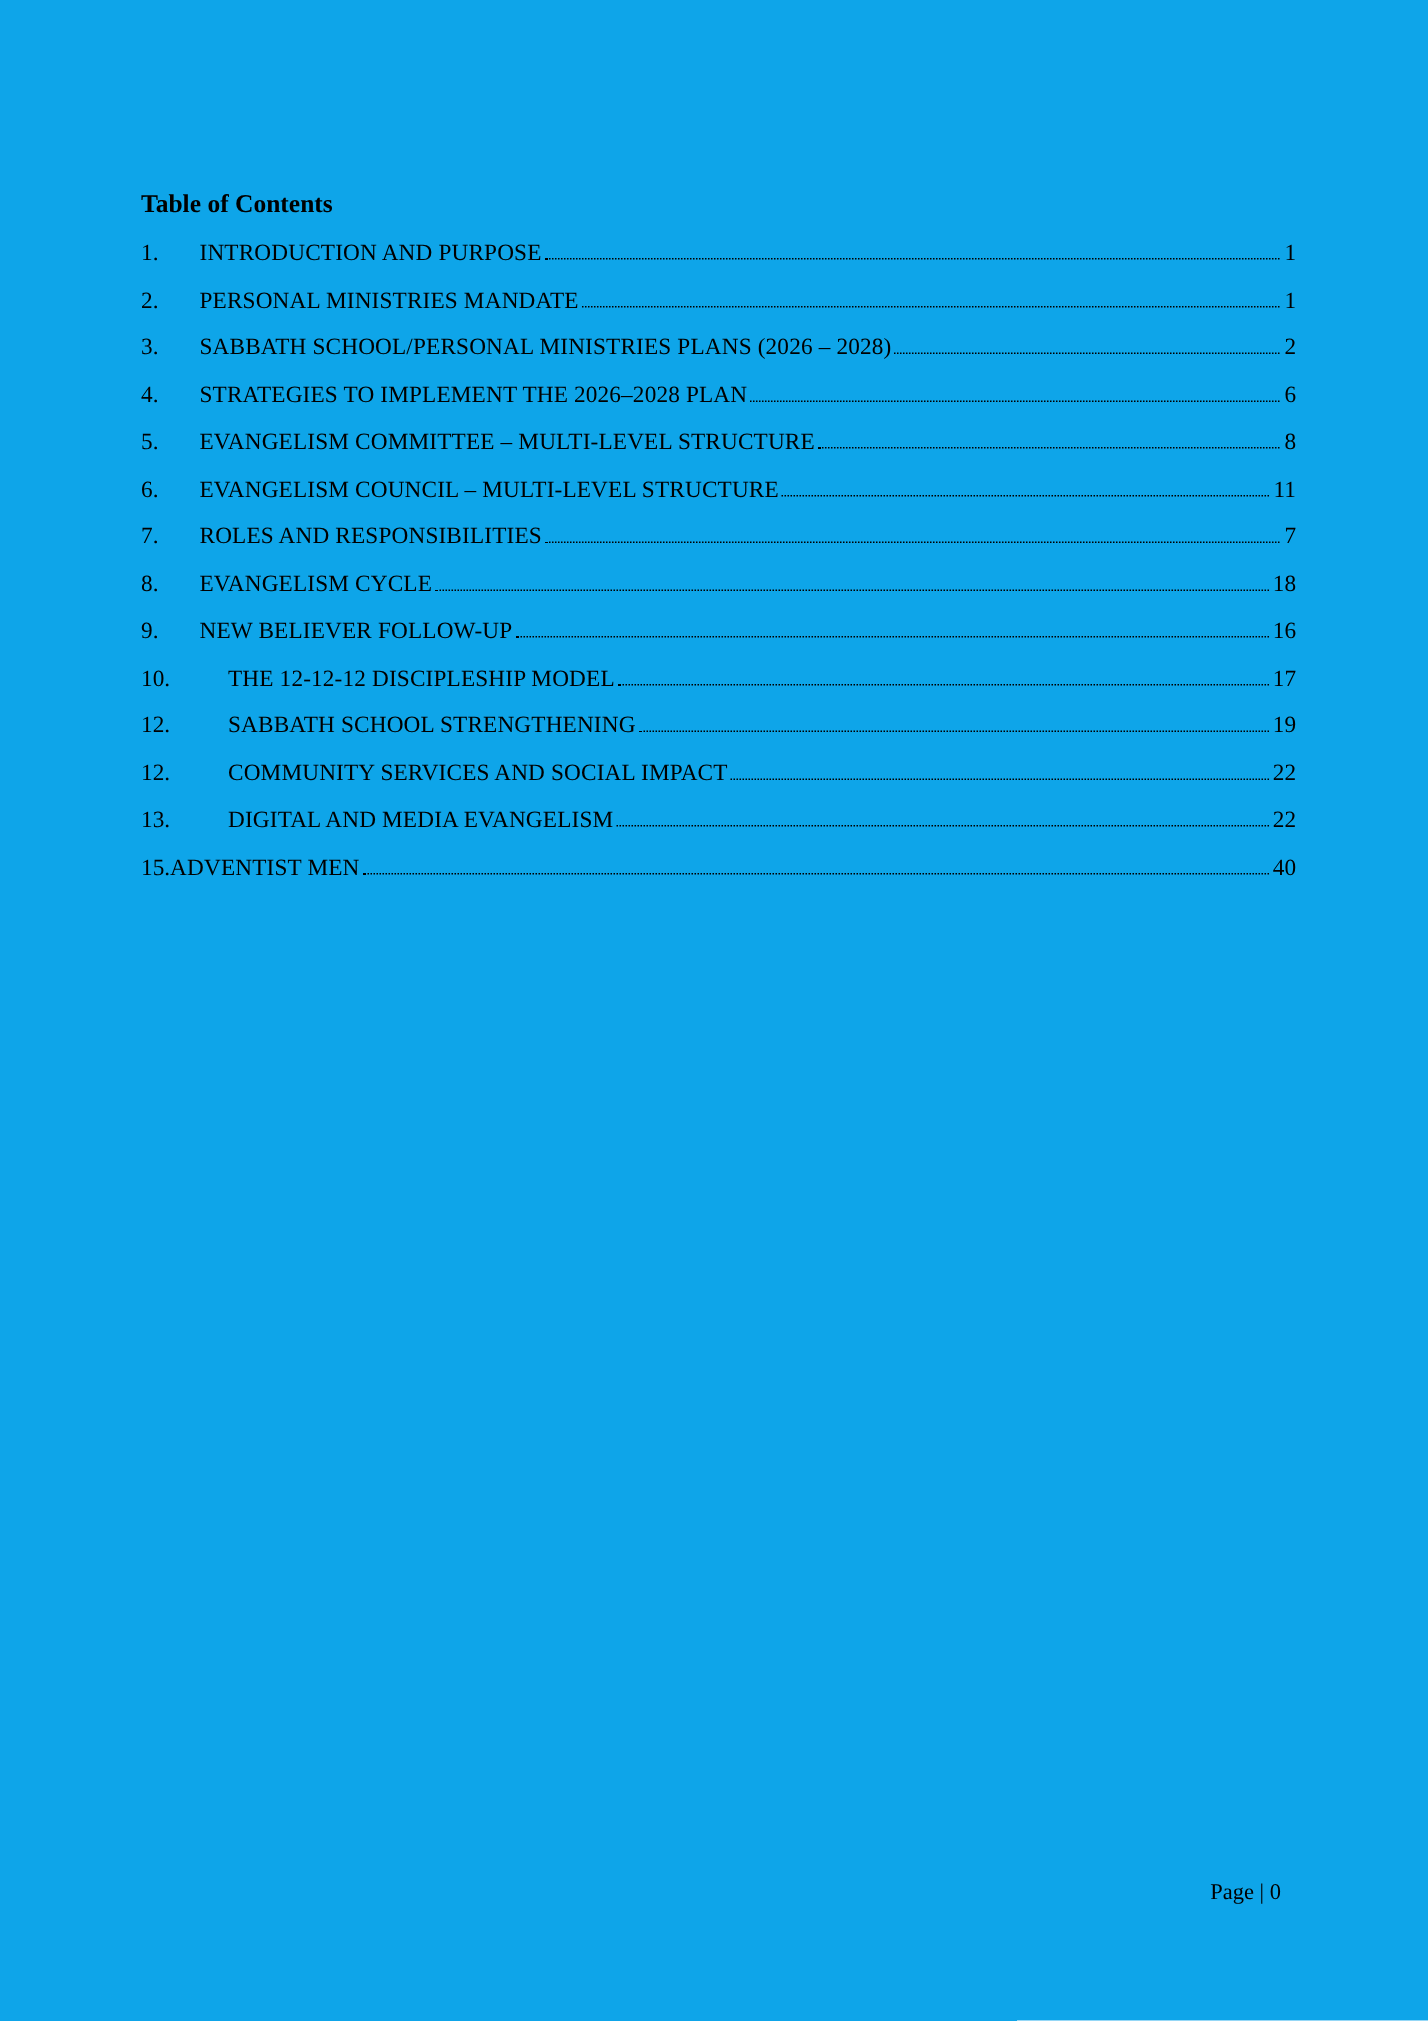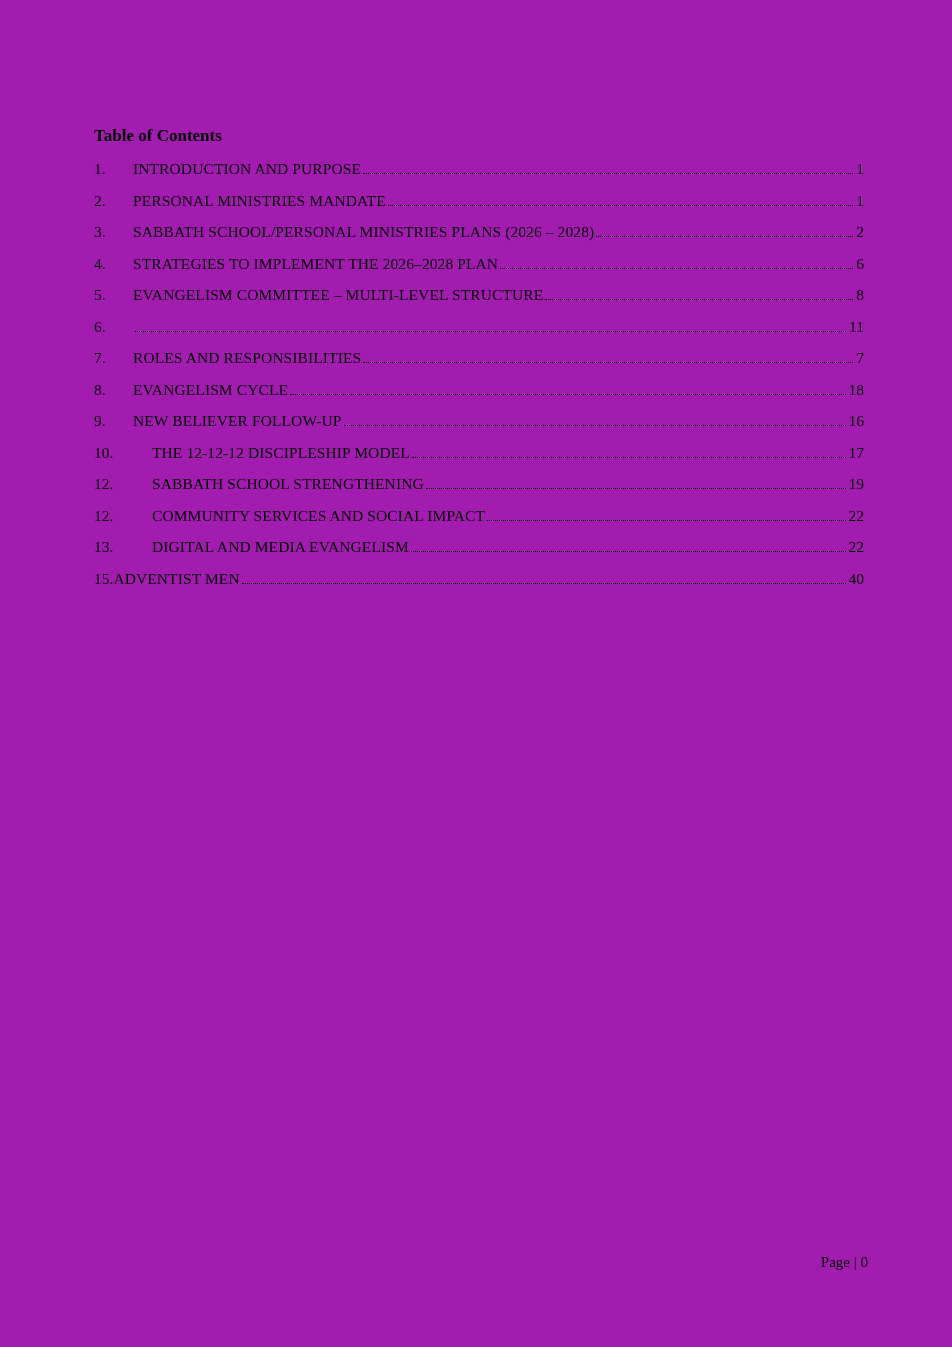--- a/index.html
+++ b/index.html
@@ -4,21 +4,21 @@
 <style>
   * { margin: 0; padding: 0; box-sizing: border-box; }
   html, body { background: #ffffff; }
   body { font-family: "Liberation Serif", "DejaVu Serif", serif; color: #000; }
 
   .page {
     position: relative;
     width: 952px;
     height: 1347px;
     margin: 0 auto;
-    background: #a21caf;
+    background: #0ea5e9;
     overflow: hidden;
   }
 
   .content {
     position: absolute;
     top: 126px;
     left: 94px;
     right: 88px;
   }
 
@@ -61,21 +61,21 @@
   }
 
   .toc-row .page-num {
     flex: 0 0 auto;
     white-space: nowrap;
     text-align: right;
   }
 
   .footer {
     position: absolute;
-    right: 84px;
+    right: 98px;
     bottom: 76px;
     font-size: 15px;
     color: #000;
   }
 </style>
 </head>
 <body>
 
 <div class="page">
   <div class="content">
@@ -114,20 +114,21 @@
 
       <div class="toc-row lvl1">
         <span class="num">5.</span>
         <span class="title">EVANGELISM COMMITTEE – MULTI-LEVEL STRUCTURE</span>
         <span class="leader"></span>
         <span class="page-num">8</span>
       </div>
 
       <div class="toc-row lvl1">
         <span class="num">6.</span>
+        <span class="title">EVANGELISM COUNCIL – MULTI-LEVEL STRUCTURE</span>
         <span class="leader"></span>
         <span class="page-num">11</span>
       </div>
 
       <div class="toc-row lvl1">
         <span class="num">7.</span>
         <span class="title">ROLES AND RESPONSIBILITIES</span>
         <span class="leader"></span>
         <span class="page-num">7</span>
       </div>

